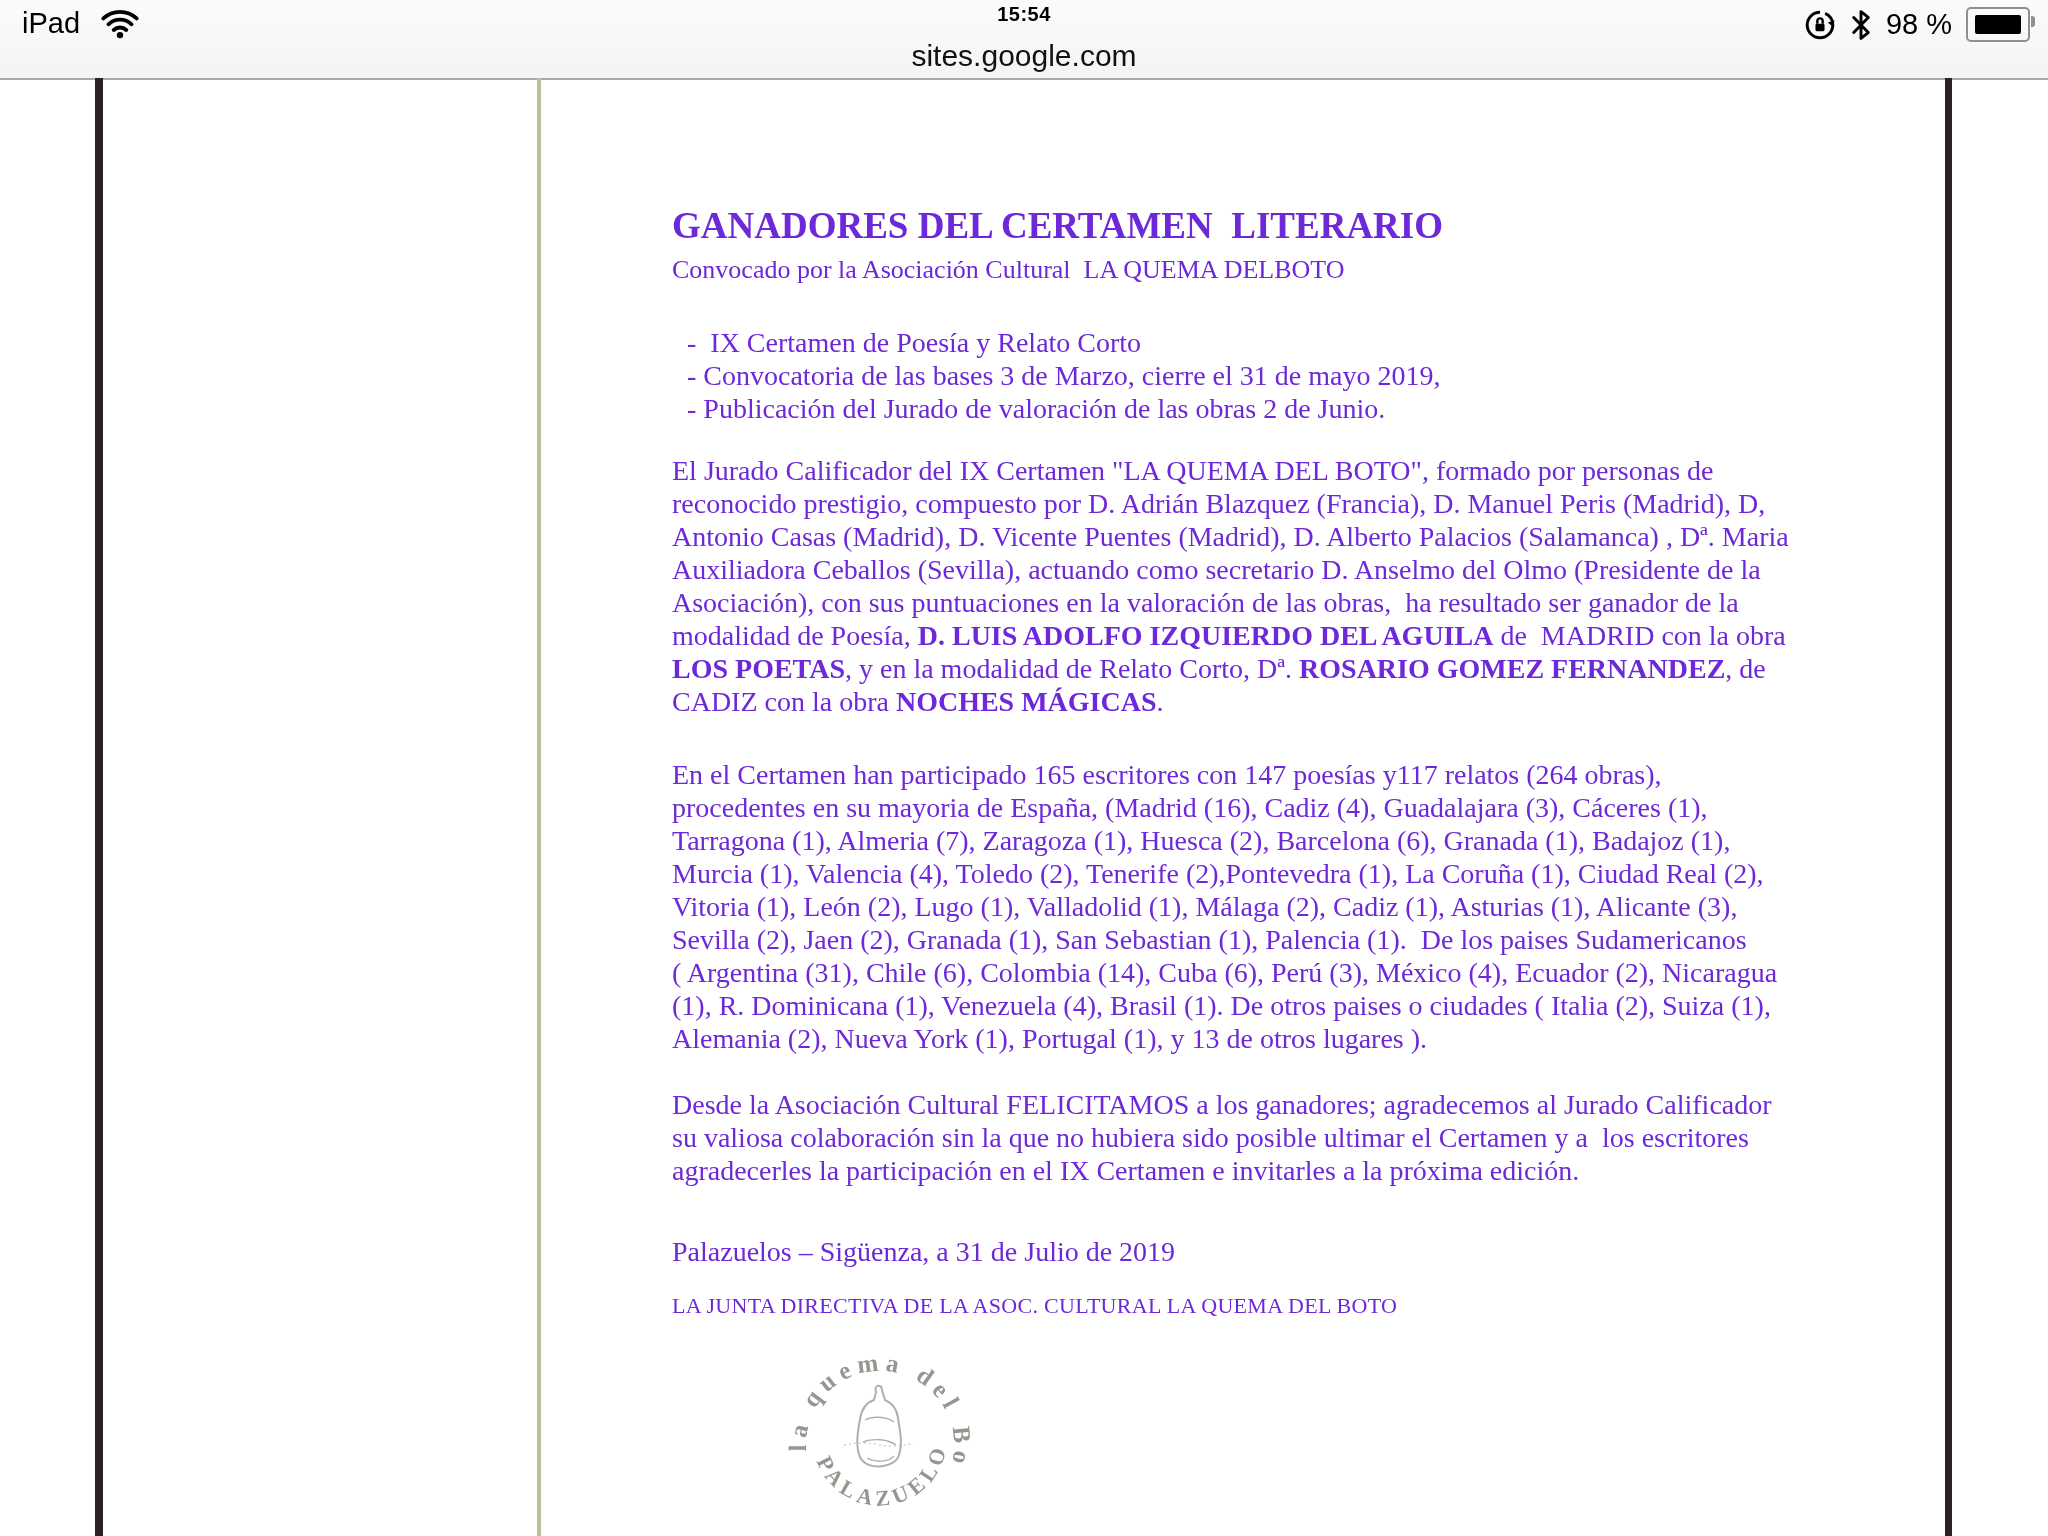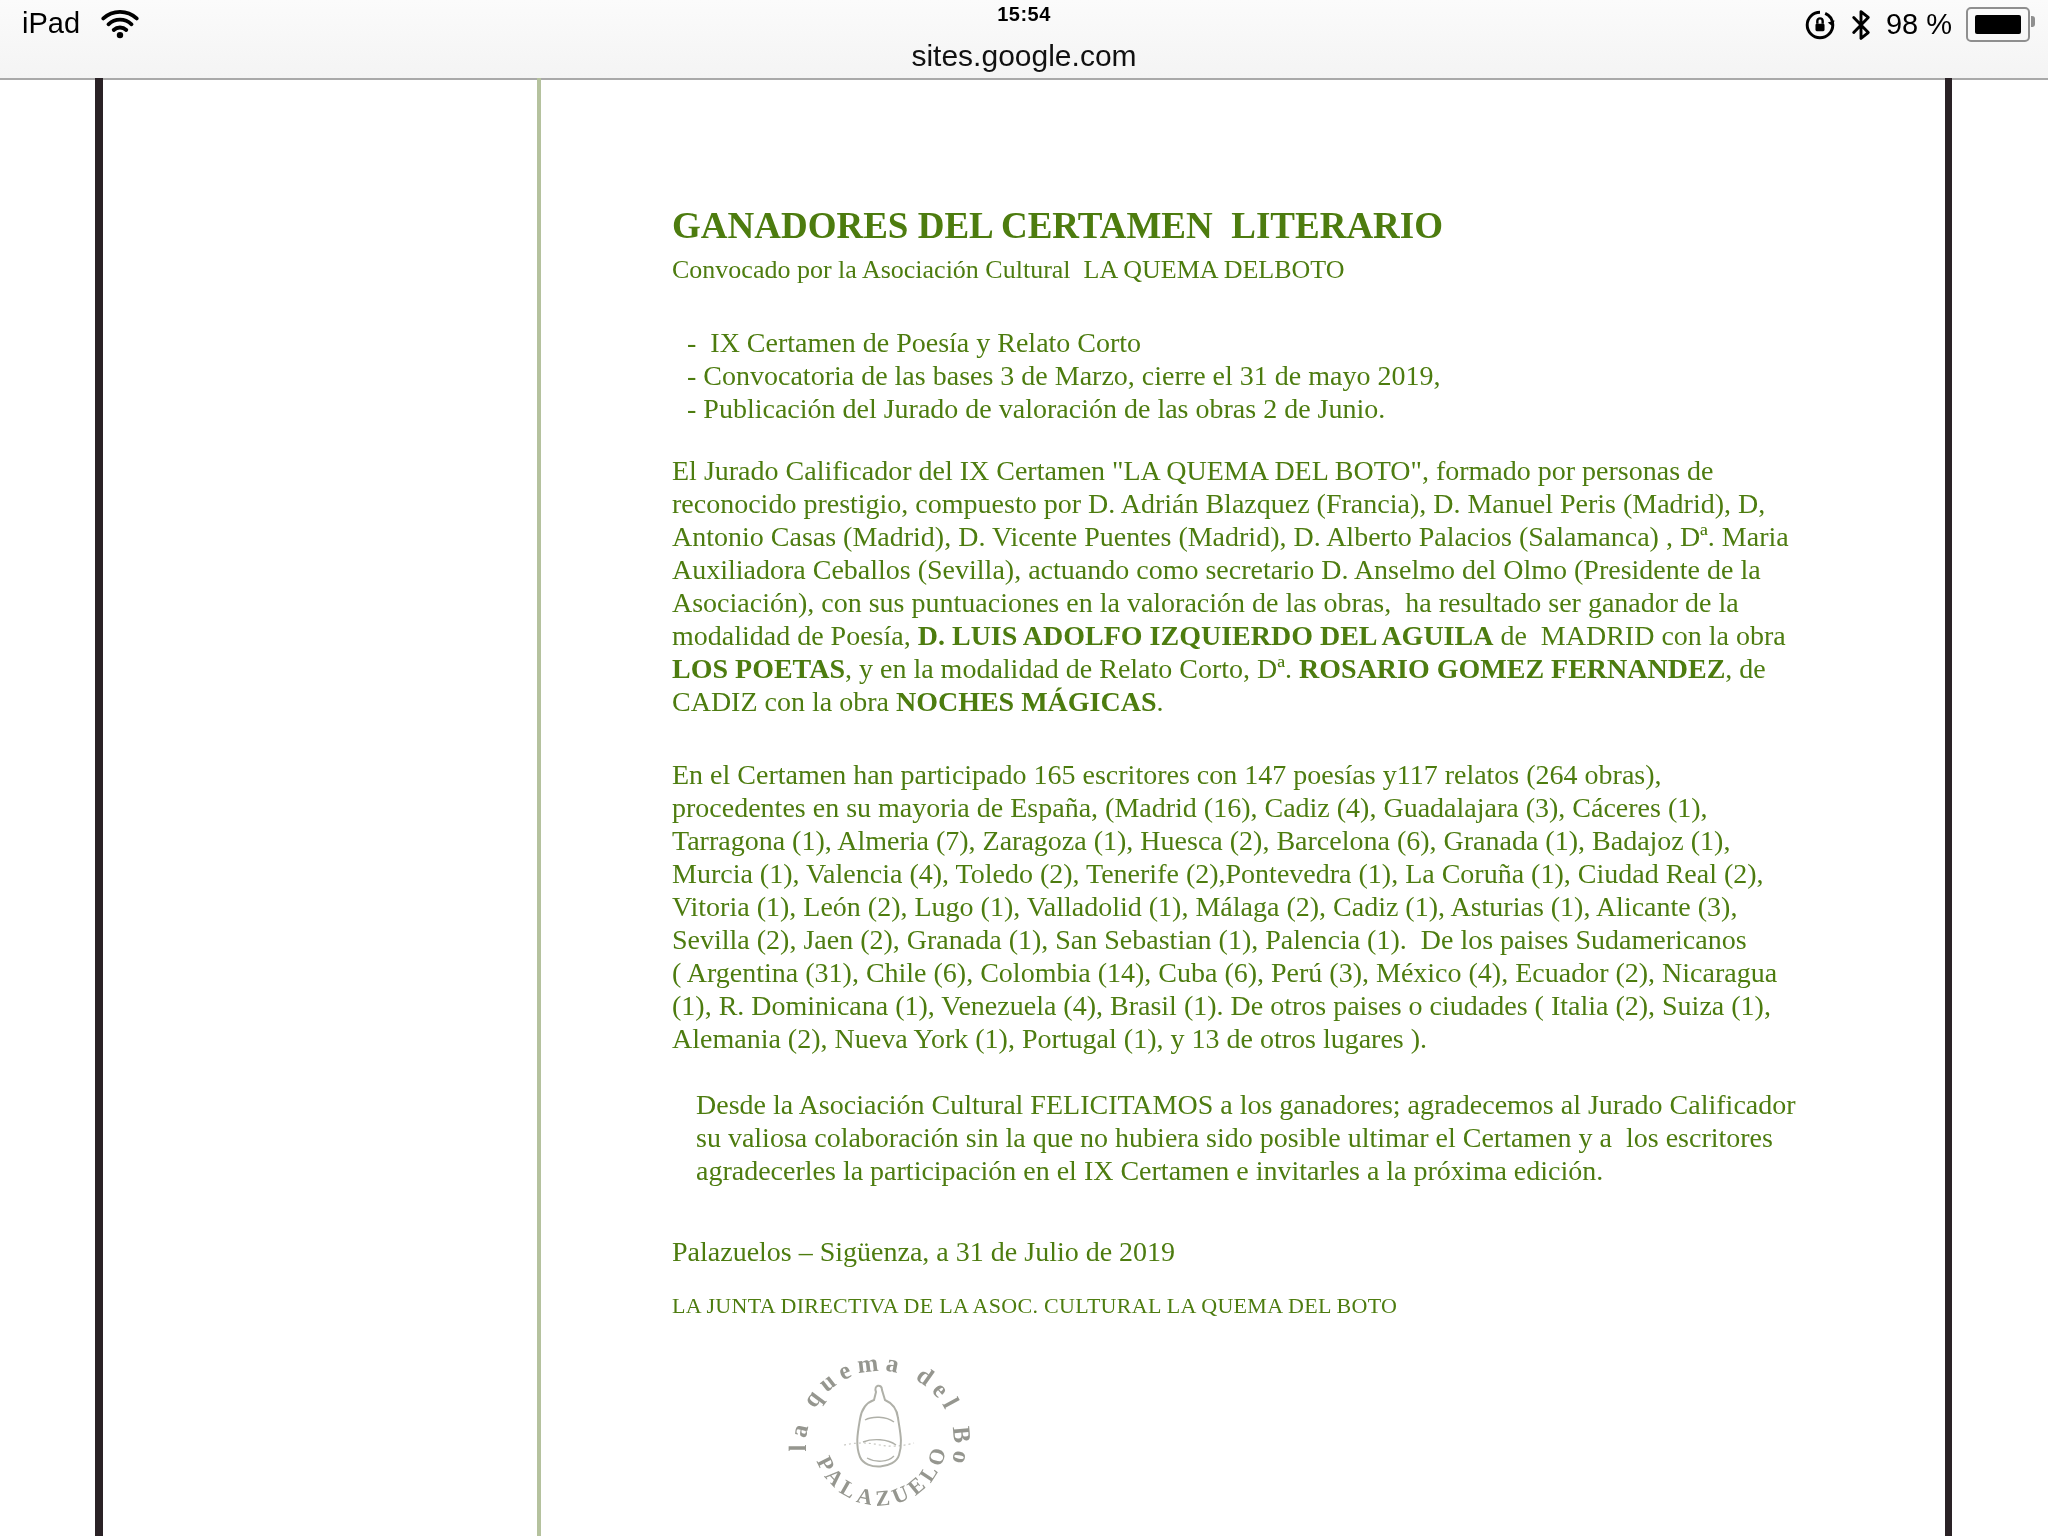--- a/index.html
+++ b/index.html
@@ -24,30 +24,30 @@
   .battery .nub{position:absolute;right:-7px;top:7px;width:4px;height:11px;background:#8f8f8f;border-radius:0 3px 3px 0;}
   
   .vline{position:absolute;top:78px;height:1458px;}
   .vline-dark-left{left:95px;width:8px;background:#2a2226;}
   .vline-green{left:537px;width:4px;background:#b5c29e;}
   .vline-dark-right{left:1945px;width:7px;background:#2a2226;}
   
   .doc{
     position:absolute;left:672px;top:78px;width:1260px;
     padding-top:126px;
-    font-family:"Liberation Serif",serif;font-size:28px;line-height:33px;color:#4d7c0f;
+    font-family:"Liberation Serif",serif;font-size:28px;line-height:33px;color:#6d28d9;
   }
   .doc-title{font-size:37px;line-height:44px;font-weight:bold;white-space:pre-wrap;}
   .doc-subtitle{font-size:26px;line-height:44px;white-space:pre-wrap;}
   .bullets{margin-top:34px;padding-left:15px;}
   .bullet-line{white-space:pre-wrap;}
   .para{margin:0;white-space:pre-wrap;}
   .para-1{margin-top:29px;}
   .para-2{margin-top:40px;}
-  .para-3{margin-top:33px;margin-left:24px;}
+  .para-3{margin-top:33px;}
   .b{font-weight:bold;}
   .doc-date{margin-top:48px;white-space:pre-wrap;}
   .doc-signature{margin-top:24px;font-size:22px;line-height:28px;letter-spacing:.3px;}
   .stamp-wrap{margin-top:30px;margin-left:98px;width:220px;height:170px;}
 </style>
 </head>
 <body>
 
 <div class="status-bar">
   <div class="sb-left">

